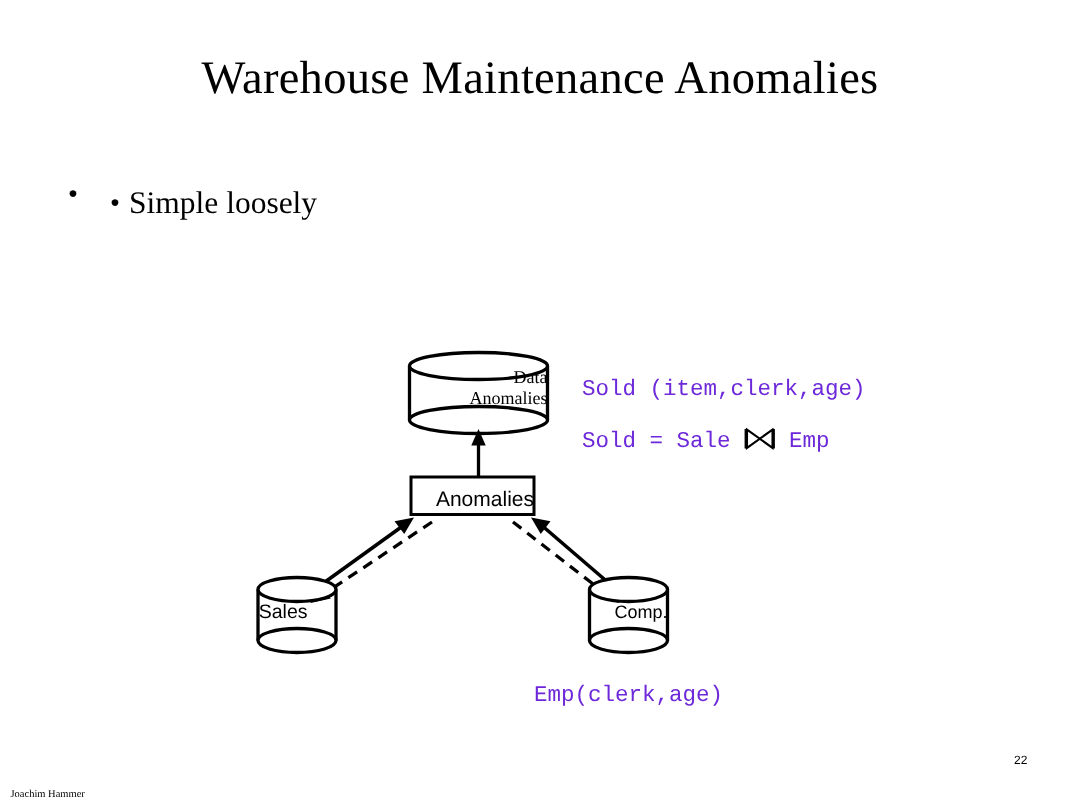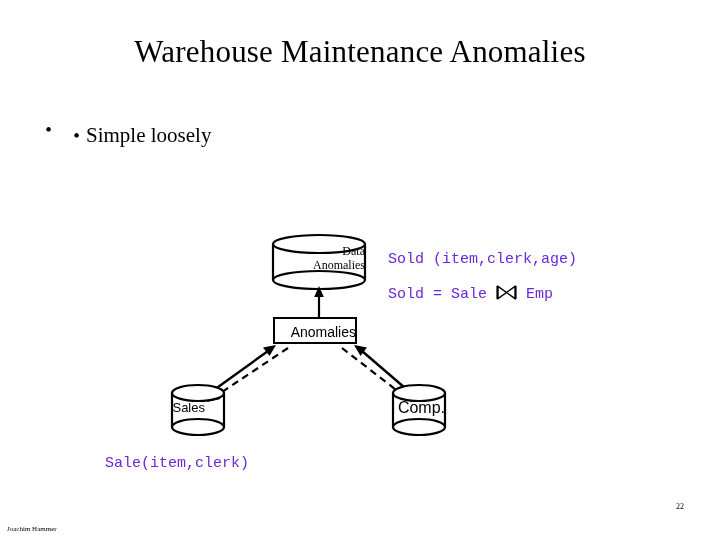--- a/index.html
+++ b/index.html
@@ -112,21 +112,21 @@
     width: 33px;
     font-family: "Liberation Sans", "DejaVu Sans", sans-serif;
     font-size: 13px;
     line-height: 16px;
   }
   #comp-label {
     left: 393px;
     top: 172px;
     width: 52px;
     font-family: "Liberation Sans", "DejaVu Sans", sans-serif;
-    font-size: 16px;
+    font-size: 12px;
     line-height: 16px;
   }
 
   
   .mono-note {
     position: absolute;
     font-family: "Liberation Mono", "DejaVu Sans Mono", monospace;
     font-size: 15px;
     line-height: 19px;
     white-space: pre;
@@ -154,21 +154,21 @@
     font-family: "Liberation Serif", "DejaVu Serif", serif;
     font-size: 7px;
     line-height: 9px;
     font-weight: normal;
     white-space: nowrap;
   }
   #page-number {
     position: absolute;
     left: 676px;
     top: 502px;
-    font-family: Liberation Serif, serif;
+    font-family: Liberation Sans, sans-serif;
     font-size: 8px;
     line-height: 10px;
   }
 </style>
 </head>
 <body>
 
 <div id="slide">
 
   <div id="slide-title">Warehouse Maintenance Anomalies</div>
@@ -254,20 +254,20 @@
 
   <div class="mono-note" id="note-sold-schema">Sold (item,clerk,age)</div>
 
   <div class="mono-note" id="note-sold-def"><span>Sold = Sale </span><span class="join-symbol"><svg width="21" height="15" viewBox="0 0 21 15">
           <line x1="1.2" y1="1" x2="1.2" y2="14" stroke="#000" stroke-width="1.6"></line>
           <line x1="19.8" y1="1" x2="19.8" y2="14" stroke="#000" stroke-width="1.6"></line>
           <path d="M 2 1.4 L 10.5 7.5 L 2 13.6 Z" fill="none" stroke="#000" stroke-width="1.4"></path>
           <path d="M 19 1.4 L 10.5 7.5 L 19 13.6 Z" fill="none" stroke="#000" stroke-width="1.4"></path>
         </svg></span><span> Emp</span></div>
 
-  <div class="mono-note" id="note-sale-schema">Sale(item,clerk)</div>
-
+
+  <div class="mono-note" id="note-emp-schema">Emp(clerk,age)</div>
 
   <div id="footer-author">Joachim Hammer</div>
 
   <div id="page-number">22</div>
 
 </div>
 
 </body></html>

